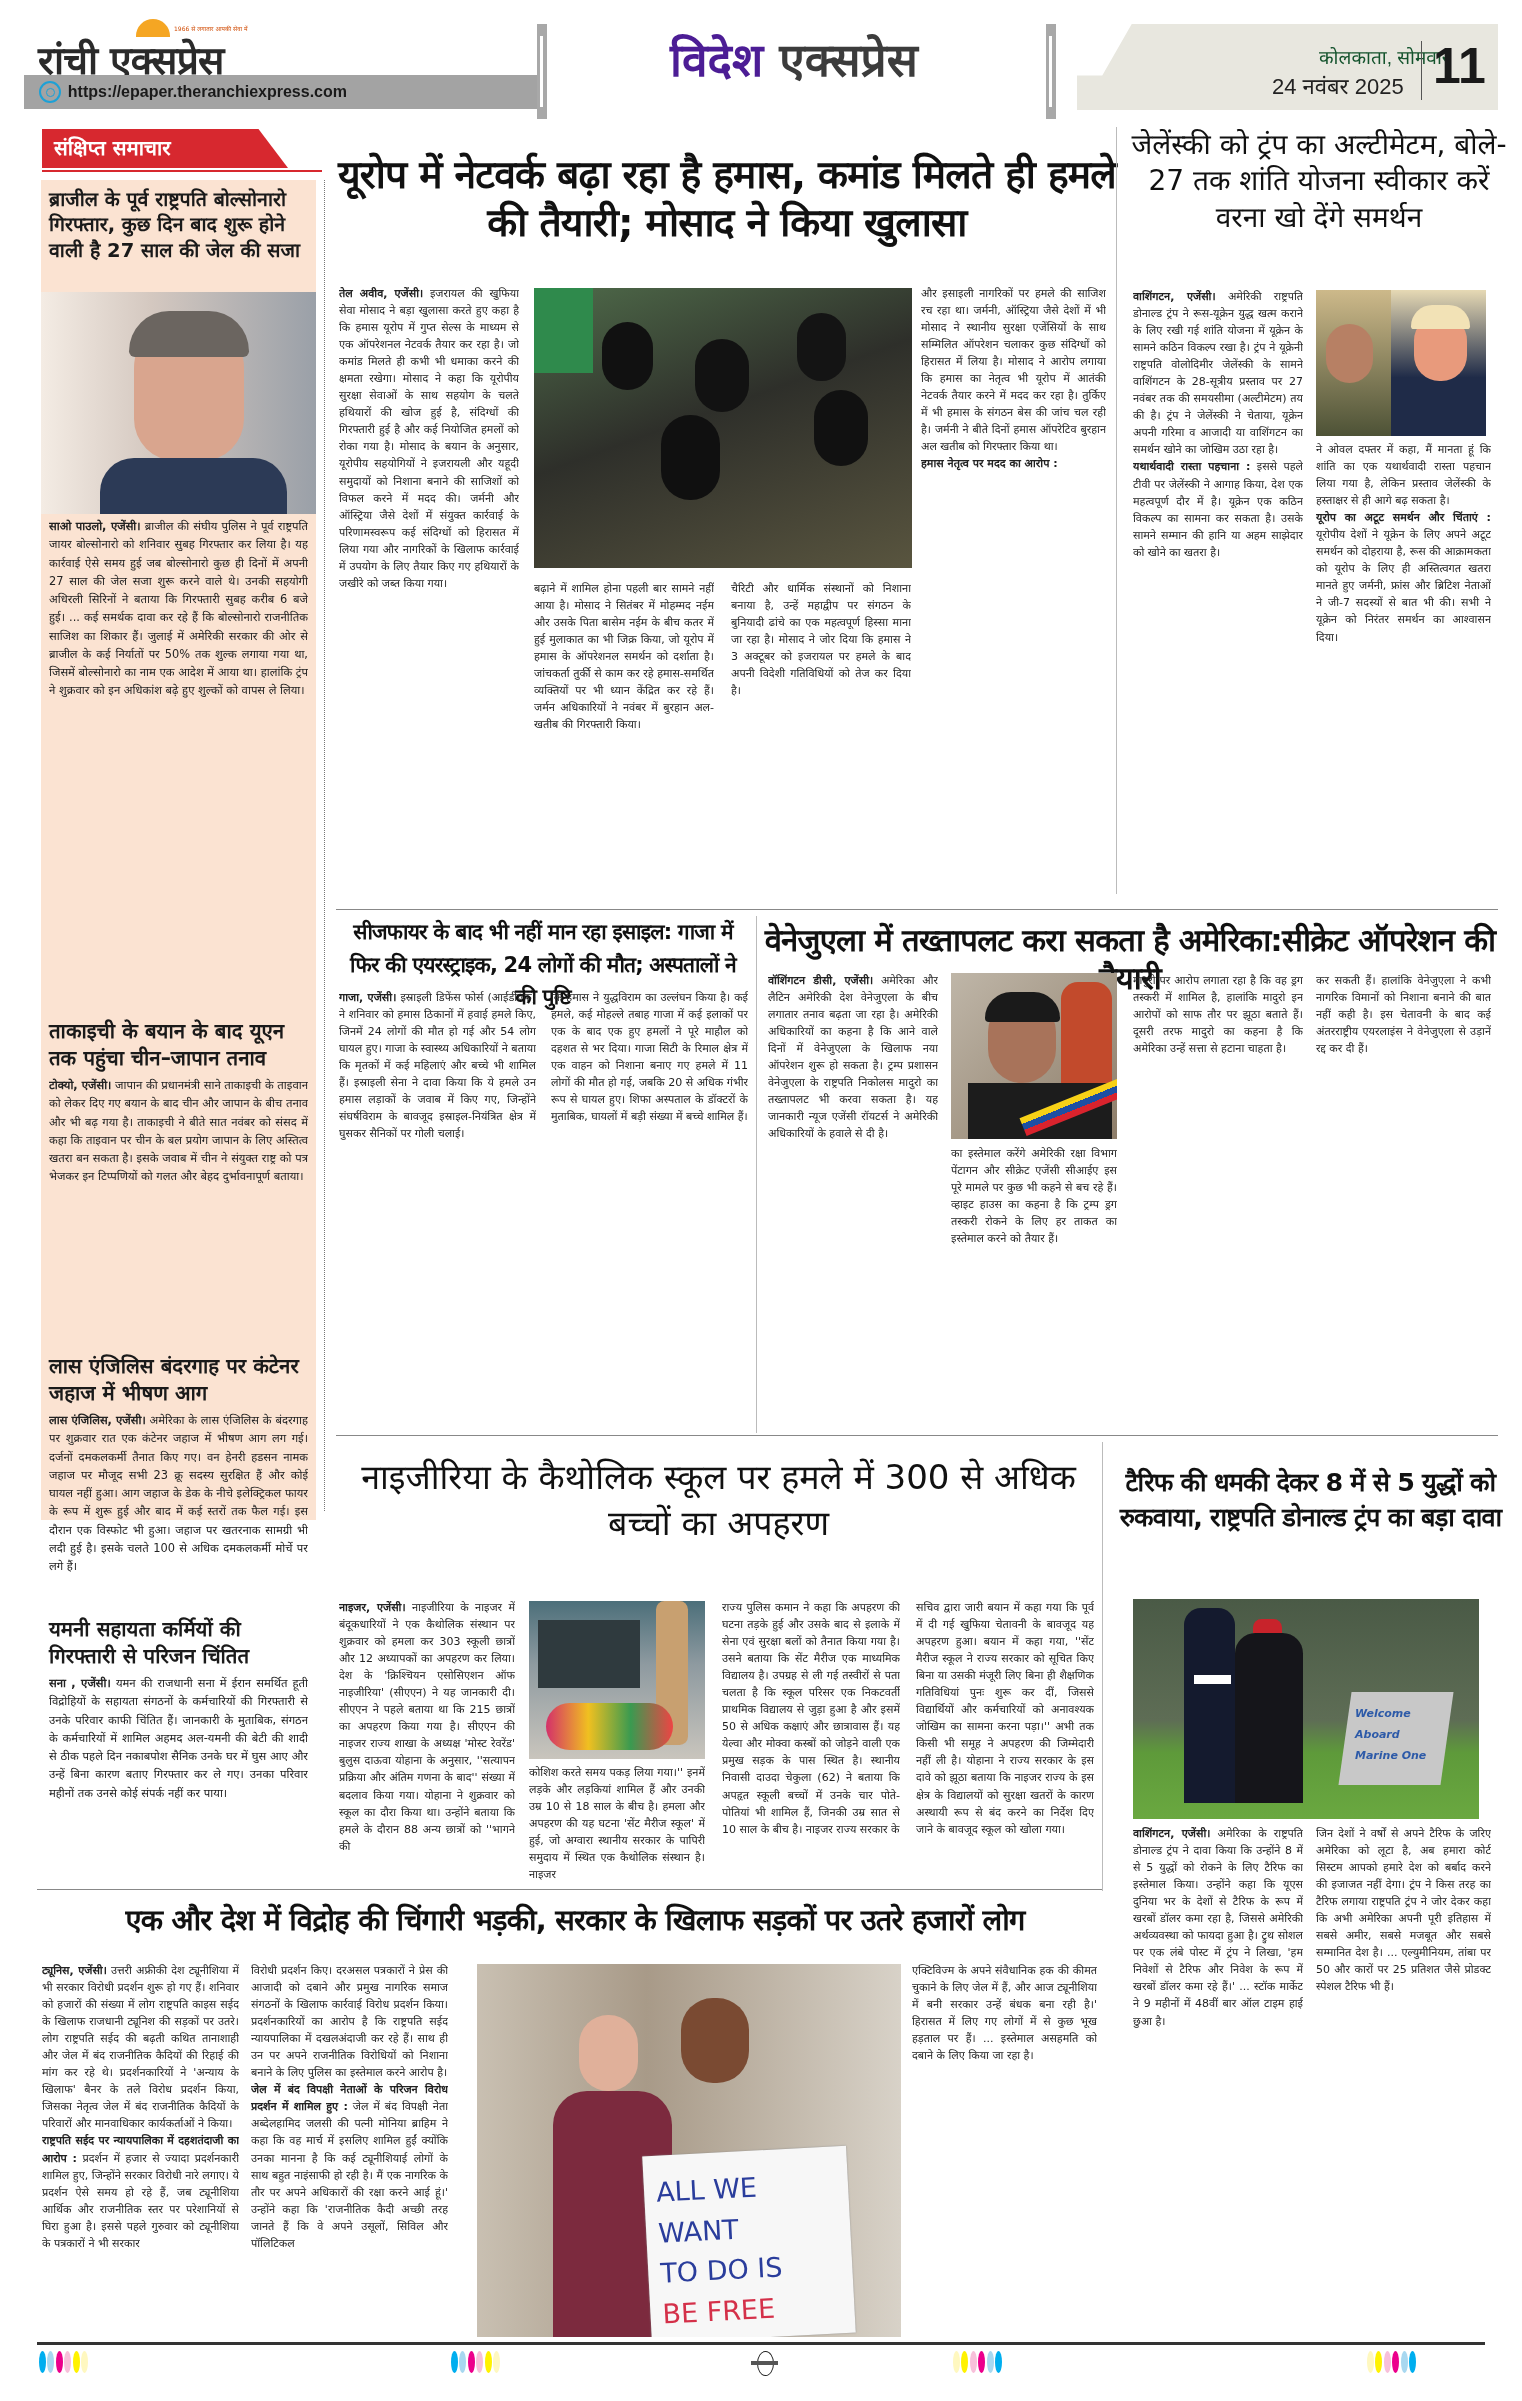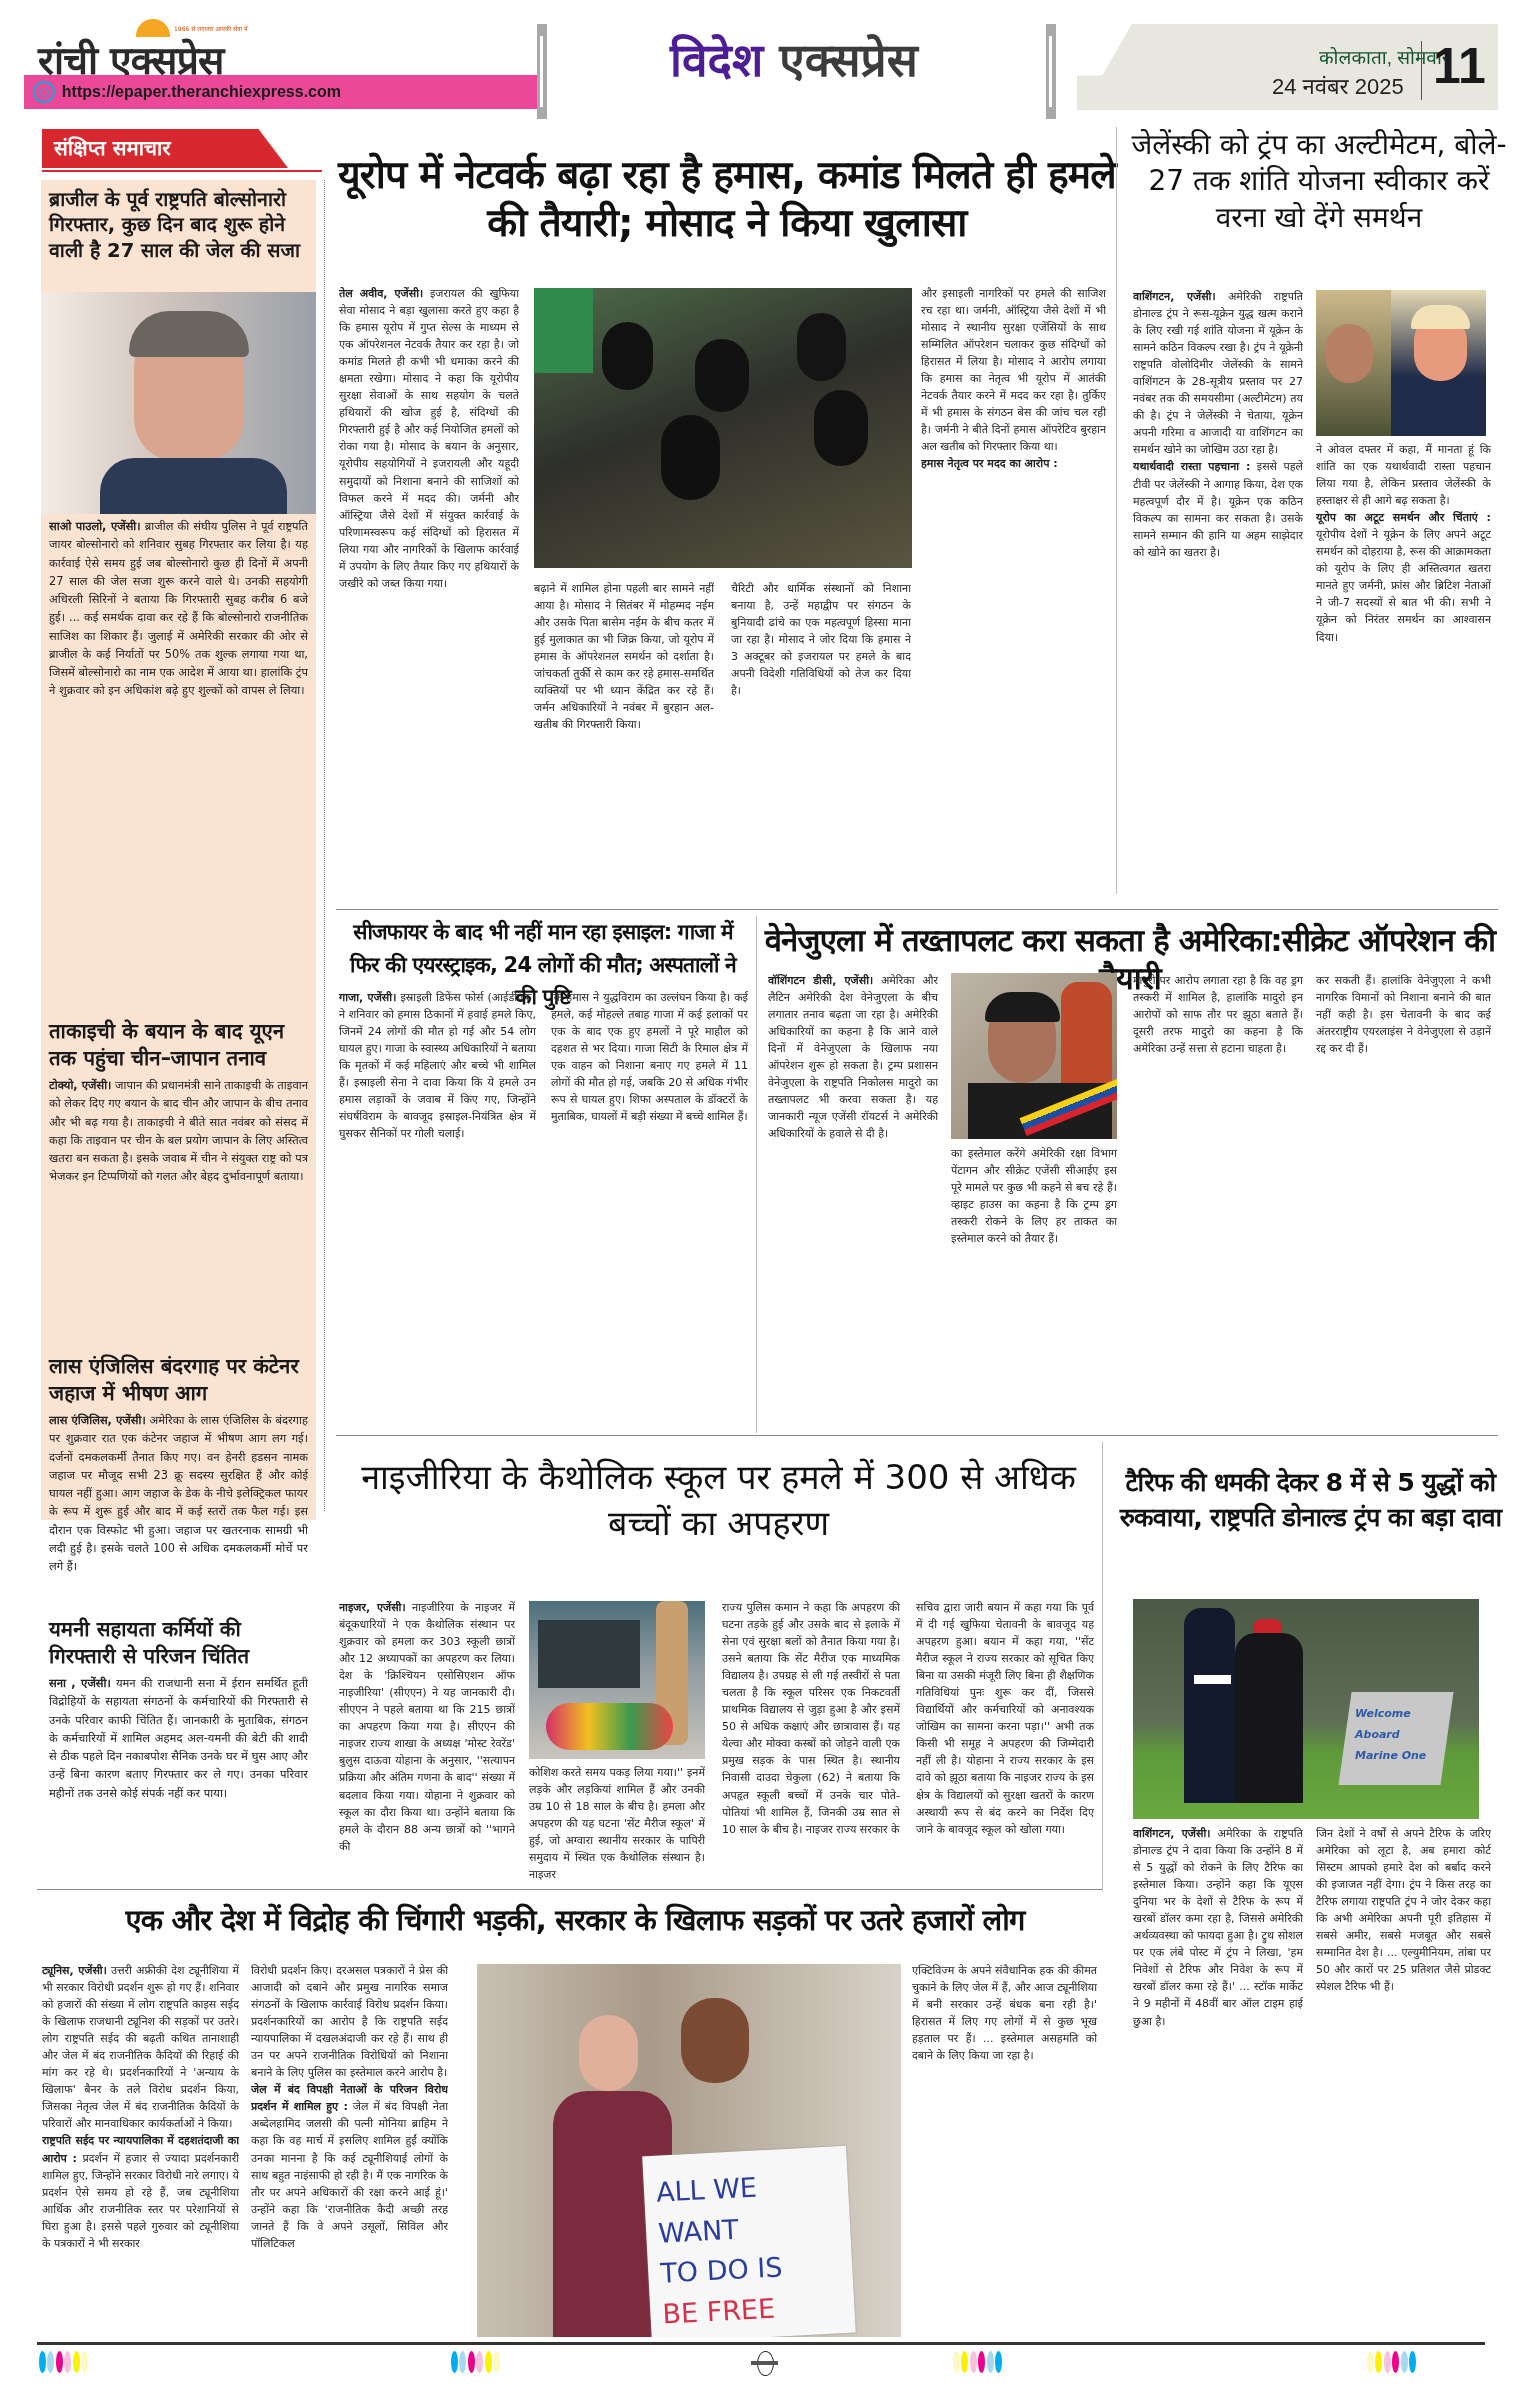--- a/index.html
+++ b/index.html
@@ -4,21 +4,21 @@
 <style>
   * { box-sizing: border-box; margin: 0; padding: 0; }
   html, body { width: 1523px; height: 2401px; background: #ffffff; overflow: hidden; }
   body { font-family: "DejaVu Sans", sans-serif; color: #1a1a1a; position: relative; }
   .abs { position: absolute; }
 
   
   .logo { left: 38px; top: 32px; font-size: 39px; font-weight: bold; color: #2a2a2a; letter-spacing: -0.8px; font-family: "DejaVu Sans", sans-serif; }
   .logo-sun { left: 136px; top: 18.7px; width: 34px; height: 18.7px; border-radius: 34px 34px 0 0; background: #f5a623; }
   .logo-tag { left: 174px; top: 25.4px; font-size: 6px; color: #d04a02; }
-  .url-bar { left: 24px; top: 75px; width: 517px; height: 34px; background: #ec4899; display: flex; align-items: center; padding-left: 9px; }
+  .url-bar { left: 24px; top: 75px; width: 517px; height: 34px; background: #a3a3a3; display: flex; align-items: center; padding-left: 15px; }
   .url-icon { width: 22px; height: 22px; border-radius: 50%; border: 2.5px solid #1da1d6; margin-right: 6.8px; position: relative; }
   .url-icon::after { content: ""; position: absolute; left: 5.1px; top: 5.1px; width: 6.8px; height: 6.8px; border-radius: 50%; border: 1.7px solid #1da1d6; }
   .url-text { font-size: 16px; font-weight: bold; font-family: "Liberation Sans", sans-serif; }
   .pipe { width: 10.2px; height: 95px; background: #a8a8a8; top: 24px; }
   .pipe::after { content:""; position:absolute; left:3.4px; top:12px; width:2.5px; height:71px; background:#fff; }
   .section-title { left: 670px; top: 27px; font-size: 46px; font-weight: bold; }
   .section-title .b { color: #4c1d95; }
   .section-title .g { color: #3c3c3c; }
   .date-box { left: 1077px; top: 24px; width: 421px; height: 86px; background: #e8e7df; clip-path: polygon(13% 0, 100% 0, 100% 100%, 0 100%, 0 60%, 6% 60%); }
   .city { left: 1319px; top: 44px; font-size: 19px; color: #14532d; font-family: "Liberation Sans", sans-serif; }

